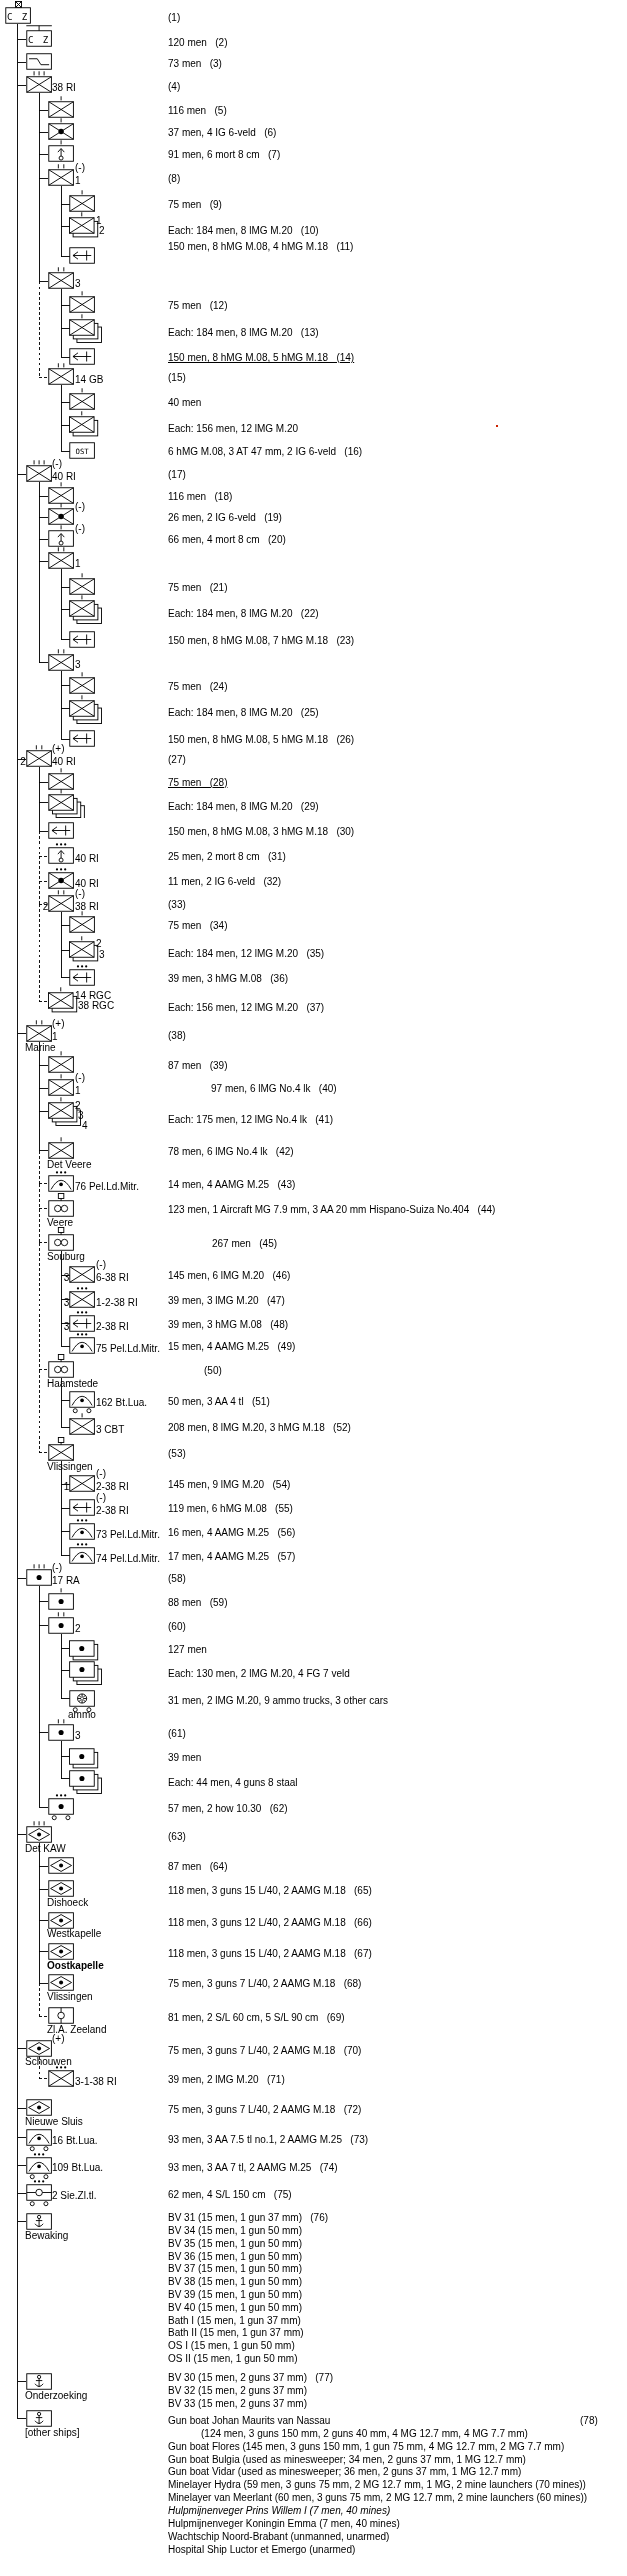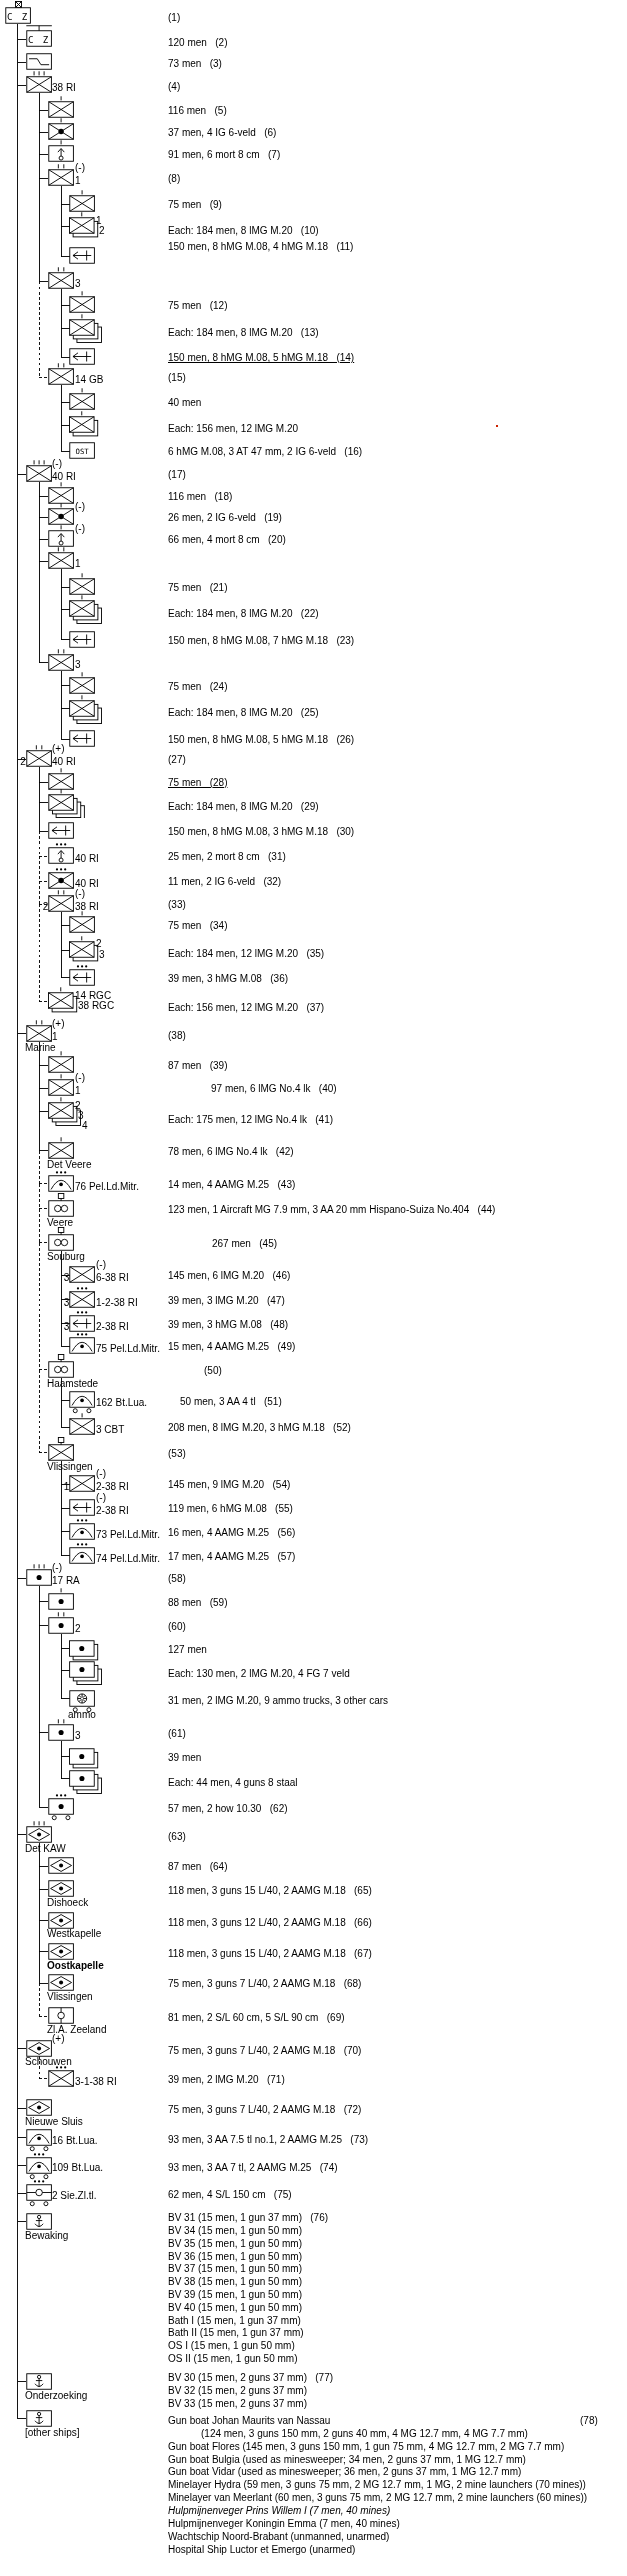--- a/index.html
+++ b/index.html
@@ -680,21 +680,21 @@
     <div class="lb" style="position: absolute; left: 47px; top: 1379px;">Haamstede</div>
     <div class="t" style="position: absolute; left: 168px; top: 1365px; margin-left: 36px;">(50)</div>
     <svg width="28" height="31" viewBox="0 0 30 34" style="left:69px;top:1384px">
       <rect x="0.5" y="8.5" width="27" height="17" fill="#fff" stroke="#000000"></rect>
       <path d="M3,23.5 Q14,3.5 25,23.5" fill="none" stroke="#000000"></path>
       <circle cx="14" cy="18" r="2" fill="#000000"></circle>
       <circle cx="6.5" cy="29.3" r="2.2" fill="#fff" stroke="#000000"></circle>
       <circle cx="21.5" cy="29.3" r="2.2" fill="#fff" stroke="#000000"></circle>
     </svg>
     <div class="lb" style="position: absolute; left: 96px; top: 1398px;">162 Bt.Lua.</div>
-    <div class="t" style="position: absolute; left: 180px; top: 1396px;">50 men, 3 AA 4 tl   (51)</div>
+    <div class="t" style="position: absolute; left: 168px; top: 1396px;">50 men, 3 AA 4 tl   (51)</div>
     <svg width="28" height="31" viewBox="0 0 30 34" style="left:69px;top:1411px">
       <rect x="0.5" y="8.5" width="27" height="17" fill="#fff" stroke="#000000"></rect>
       <line x1="0.5" y1="8.5" x2="27.5" y2="25.5" stroke="#000000" stroke-width="1"></line>
       <line x1="0.5" y1="25.5" x2="27.5" y2="8.5" stroke="#000000" stroke-width="1"></line>
       <line x1="14" y1="2.5" x2="14" y2="7" stroke="#000000" stroke-width="1"></line>
     </svg>
     <div class="lb" style="position: absolute; left: 96px; top: 1425px;">3 CBT</div>
     <div class="t" style="position: absolute; left: 168px; top: 1422px;">208 men, 8 lMG M.20, 3 hMG M.18   (52)</div>
     <svg width="28" height="31" viewBox="0 0 30 34" style="left:48px;top:1437px">
       <rect x="0.5" y="8.5" width="27" height="17" fill="#fff" stroke="#000000"></rect>

